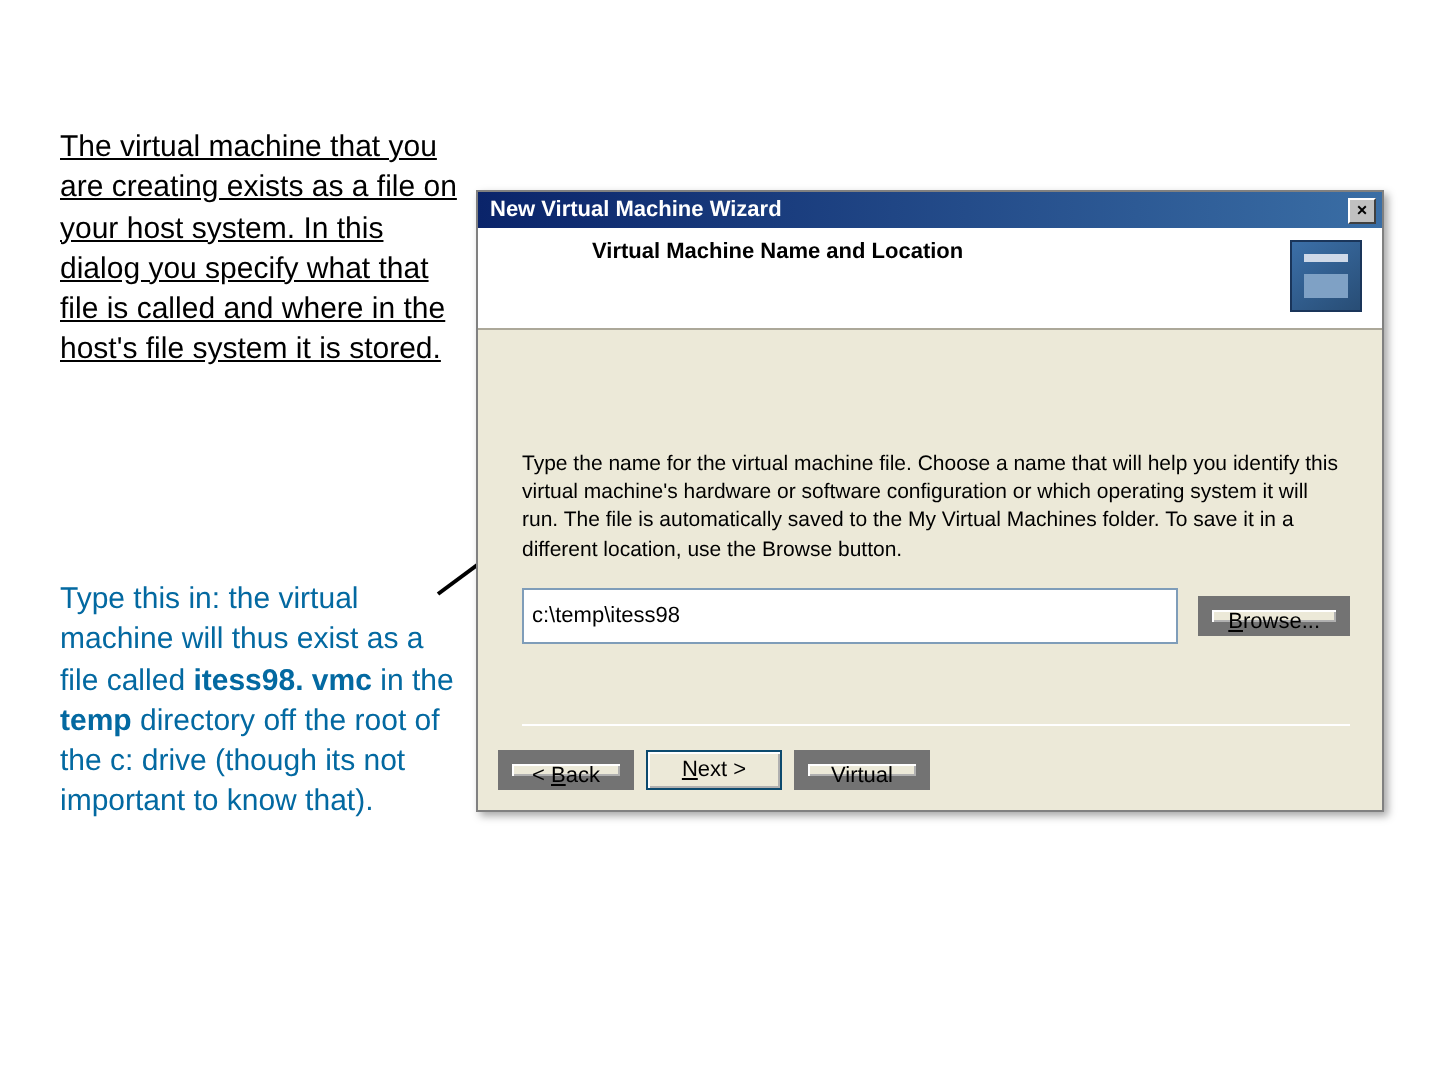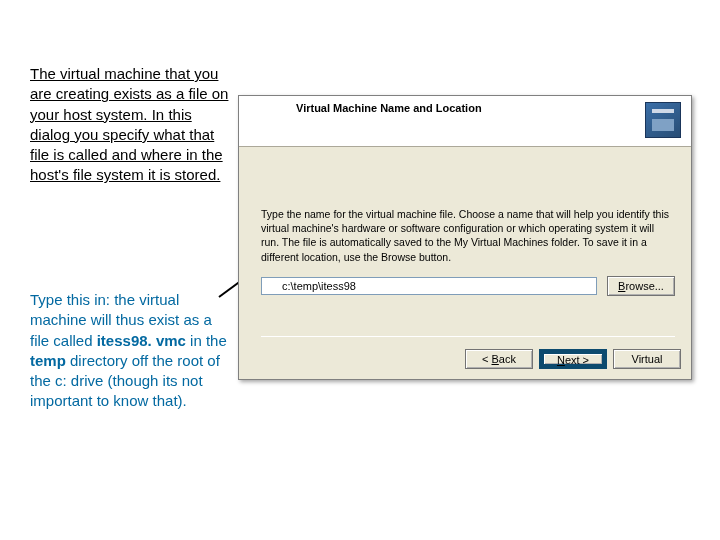--- a/index.html
+++ b/index.html
@@ -134,74 +134,79 @@
   }
   .field-label .ul { text-decoration: underline; }
   .field-row {
     display: flex;
     gap: 10px;
     align-items: center;
     margin-bottom: 16px;
   }
   .field-input {
     flex: 1;
-    height: 18px;
-    font-size: 11px;
-    font-family: Tahoma, Arial, sans-serif;
-    padding: 0 20px;
+    height: 28px;
+    font-size: 11px;
+    font-family: Tahoma, Arial, sans-serif;
+    padding: 0 4px;
     border: 1px solid #7f9db9;
     background: #fff;
     color: #000;
   }
   .btn {
     min-width: 68px;
     height: 20px;
     font-size: 11px;
     font-family: Tahoma, Arial, sans-serif;
     background: #ece9d8;
-    border: 1px solid #737373;
+    border: 7px solid #737373;
     box-shadow: inset 1px 1px 0 #fff, inset -1px -1px 0 #b0b0b0;
     padding: 0 8px;
     color: #000;
     cursor: default;
   }
   .btn .ul { text-decoration: underline; }
   .footer-sep {
     height: 1px;
     background: #aca899;
     border-top: 1px solid #fff;
     margin: 40px 0 0 0;
   }
   .footer-row {
     display: flex;
-    justify-content: flex-end;
     gap: 6px;
     padding: 8px 10px 10px 10px;
   }
   .btn.default {
-    border: 5px solid #0c4a6e;
+    border: 1px solid #0c4a6e;
   }
 </style>
 </head>
 <body>
 
 <div class="left-note-1">
   <span>The virtual machine that you are creating exists as a file on your host system. In this dialog you specify what that file is called and where in the host's file system it is stored.</span>
 </div>
 
 <div class="left-note-2">
   <span>Type this in: the virtual machine will thus exist as a file called </span><span class="bold">itess98. vmc</span><span> in the </span><span class="bold">temp</span><span> directory off the root of the c: drive (though its not important to know that).</span>
 </div>
 
 <svg class="arrow-svg" viewBox="0 0 60 45">
   <line x1="4" y1="42" x2="50" y2="8" stroke="#000" stroke-width="2"></line>
   <polygon points="50,8 42,9 47,17" fill="#000"></polygon>
 </svg>
 
 <div class="dialog">
+  <div class="titlebar">
+    <span>New Virtual Machine Wizard</span>
+    <div class="titlebar-close">
+      <span>×</span>
+    </div>
+  </div>
 
   <div class="header-panel">
     <div class="header-text">
       <div class="header-title">Virtual Machine Name and Location</div>
     </div>
     <div class="header-icon"></div>
   </div>
 
   <div class="body-panel">
     <div class="instr">Type the name for the virtual machine file. Choose a name that will help you identify this virtual machine's hardware or software configuration or which operating system it will run. The file is automatically saved to the My Virtual Machines folder. To save it in a different location, use the Browse button.</div>

